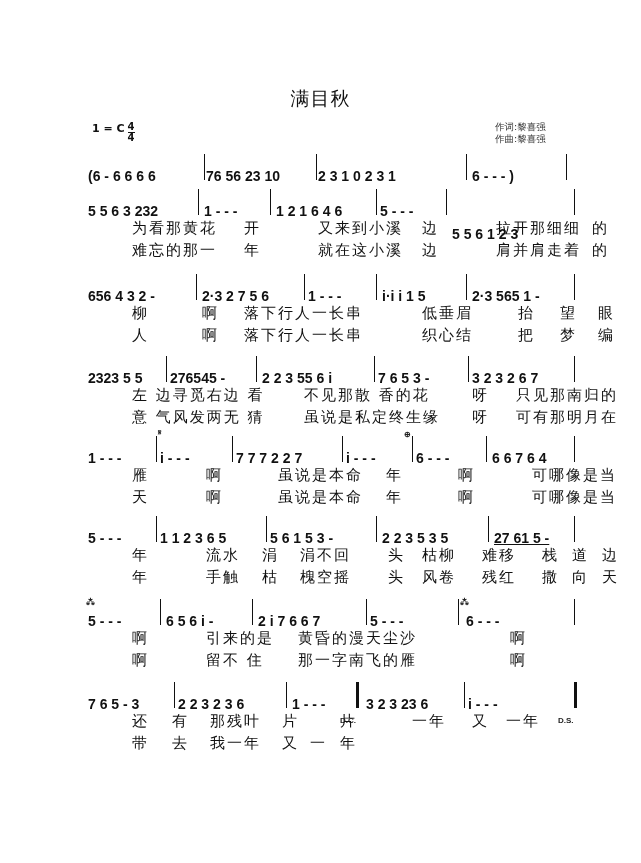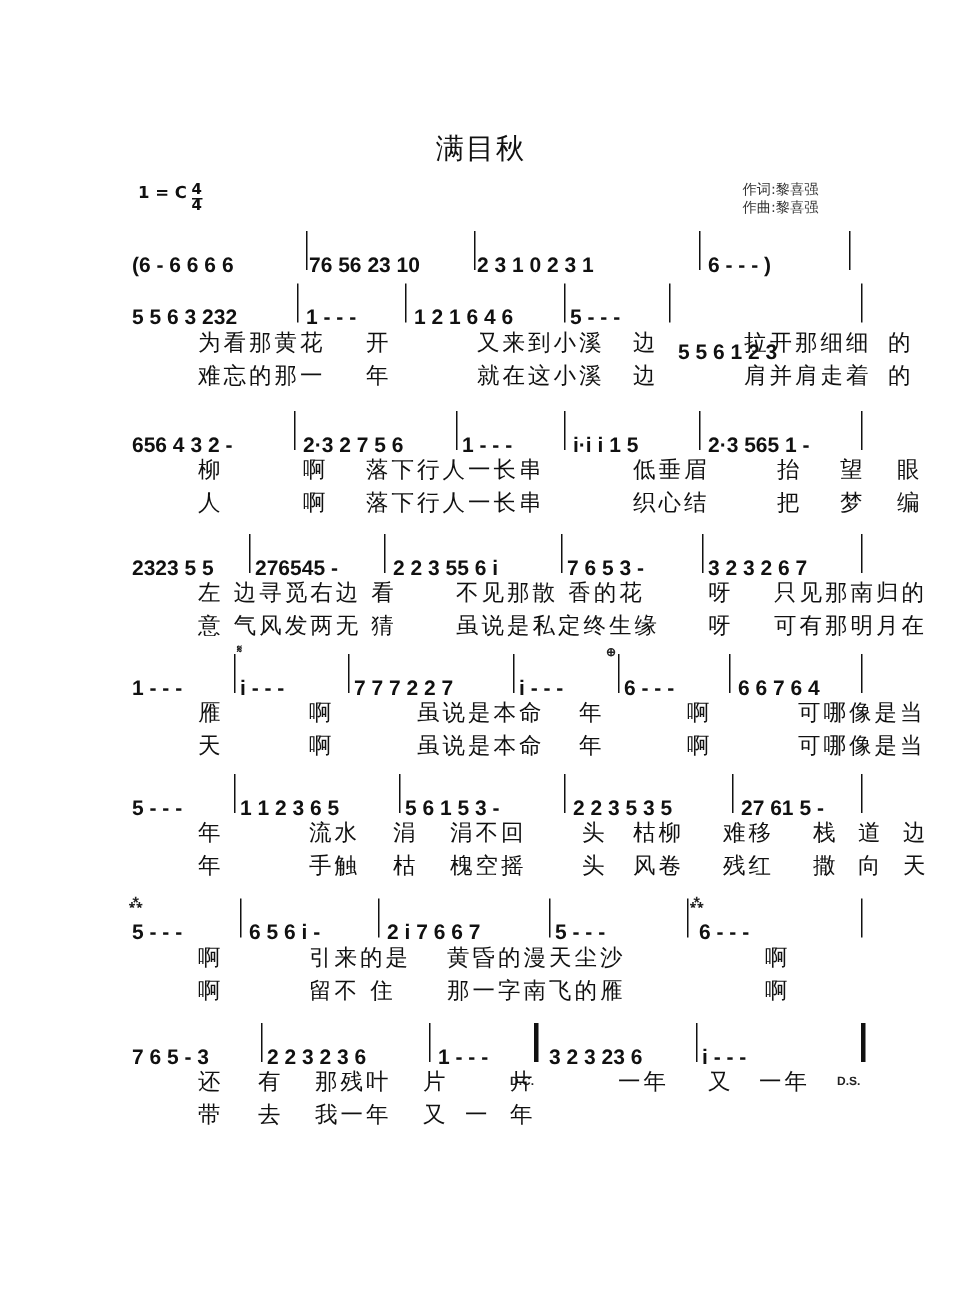--- a/index.html
+++ b/index.html
@@ -168,21 +168,21 @@
         <span style="left: 326px;">啊</span>
         <span style="left: 400px;">可哪像是当</span>
       </div>
     </div>
     <div class="row" style="top: 522px;">
       <div class="notes">
         <span class="measure" style="left: 2px;">5 - - -</span>
         <span class="measure" style="left: 74px;">1 1 2 3 6 5</span>
         <span class="measure" style="left: 184px;">5 6 1 5 3 -</span>
         <span class="measure" style="left: 296px;">2 2 3 5 3 5</span>
-        <span class="measure" style="left: 408px;">27 61 5 -</span>
+        <span class="measure" style="left: 408px; text-decoration: underline;">27 61 5 -</span>
         <span class="bar" style="left: 70px;"></span>
         <span class="bar" style="left: 180px;"></span>
         <span class="bar" style="left: 290px;"></span>
         <span class="bar" style="left: 402px;"></span>
         <span class="bar" style="left: 488px;"></span>
       </div>
       <div class="lyr">
         <span style="left: 0px;">年</span>
         <span style="left: 74px;">流水</span>
         <span style="left: 130px;">涓</span>

